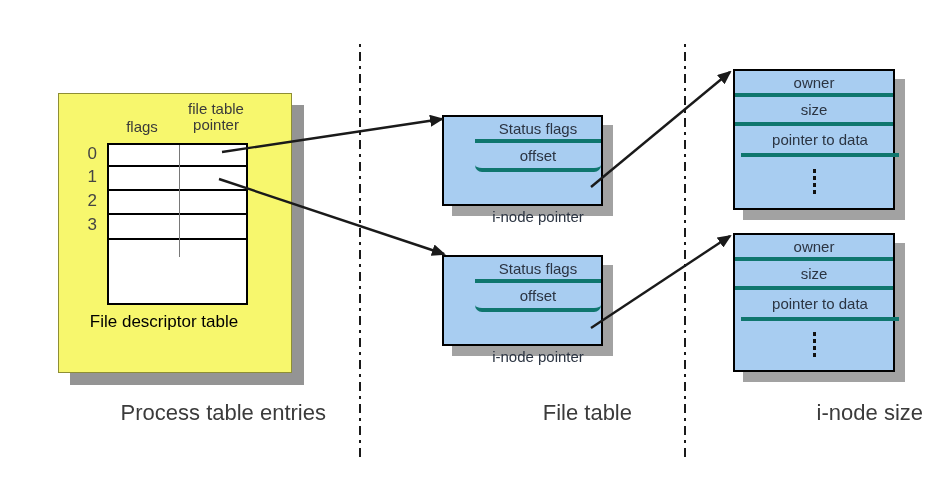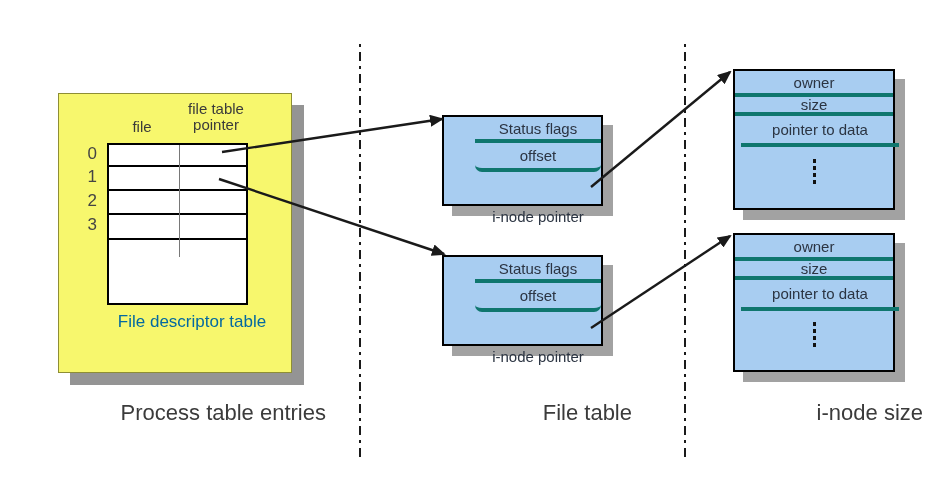--- a/index.html
+++ b/index.html
@@ -14,52 +14,52 @@
   .fd-headers{left:96px;top:99px;width:160px;height:40px;z-index:2;font-size:15px;color:#3a3a3a;}
   .hdr-flags{position:absolute;left:0;top:19px;width:92px;text-align:center;}
   .hdr-pointer{position:absolute;left:80px;top:2px;width:80px;text-align:center;line-height:16px;white-space:pre-line;}
   .fd-table{left:107px;top:143px;width:141px;height:162px;background:#ffffff;border:2px solid #000;
     box-sizing:border-box;z-index:2;}
   .fd-row{width:100%;box-sizing:border-box;border-bottom:2px solid #000;}
   .fd-r0{height:22px;} .fd-r1{height:24px;} .fd-r2{height:24px;} .fd-r3{height:25px;}
   .fd-rest{height:63px;border-bottom:none;}
   .fd-divider{position:absolute;left:70px;top:0;width:1px;height:112px;background:#787878;}
   .fd-num{position:absolute;width:18px;text-align:right;font-size:17px;color:#444;z-index:2;line-height:20px;}
-  .fd-caption{left:112px;top:312px;width:160px;text-align:center;font-size:17px;color:#0369a1;z-index:2;}
+  .fd-caption{left:84px;top:312px;width:160px;text-align:center;font-size:17px;color:#000000;z-index:2;}
 
   
   .entry-box{background:#a8cdf1;border:2px solid #000;box-sizing:border-box;
     box-shadow:10px 10px 0 #a2a2a2;z-index:2;}
   .entry-row{width:100%;box-sizing:border-box;border-bottom:4px solid #0f766e;
     display:flex;align-items:center;justify-content:center;font-size:15px;color:#2b3442;}
   .entry-row:last-child{border-bottom:none;}
   .file-box{left:442px;width:161px;height:91px;padding-left:31px;}
   .fb-r0{height:26px;} .fb-r1{height:29px;border-radius:7px;} .fb-r2{height:32px;margin-top:28px;}
   .inode-box{left:733px;width:162px;}
-  .in-r0{height:26px;} .in-r1{height:19px;} .in-r2{height:31px;margin-left:6px;}
+  .in-r0{height:26px;} .in-r1{height:29px;} .in-r2{height:31px;margin-left:6px;}
   .in-r3a{height:49px;} .in-r3b{height:47px;}
 
   .vdots{display:inline-block;width:3px;height:25px;
     background:repeating-linear-gradient(to bottom,#111 0 4px,transparent 4px 7px);}
 
   
   .section-caption{top:400px;font-size:22px;color:#3b3b3b;text-align:right;z-index:2;}
   .cap-process{left:66px;width:260px;}
   .cap-file{left:432px;width:200px;}
   .cap-inode{left:723px;width:200px;}
 </style>
 </head>
 <body>
 
 <div class="canvas">
 
   <div class="abs process-box"></div>
 
   <div class="abs fd-headers">
-    <div class="hdr-flags">file</div>
+    <div class="hdr-flags">flags</div>
     <div class="hdr-pointer">file table
 pointer</div>
   </div>
 
   <div class="abs fd-table">
     <div class="fd-row fd-r0"></div>
     <div class="fd-row fd-r1"></div>
     <div class="fd-row fd-r2"></div>
     <div class="fd-row fd-r3"></div>
     <div class="fd-row fd-rest"></div>

